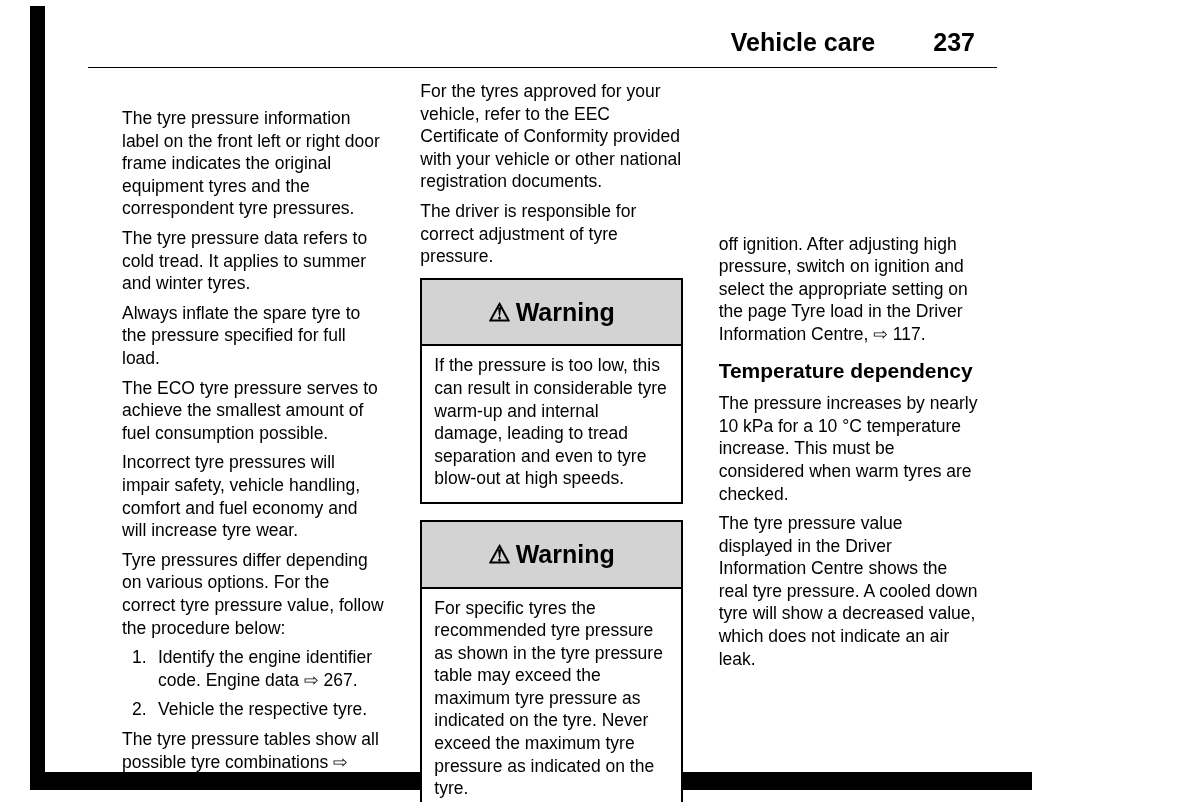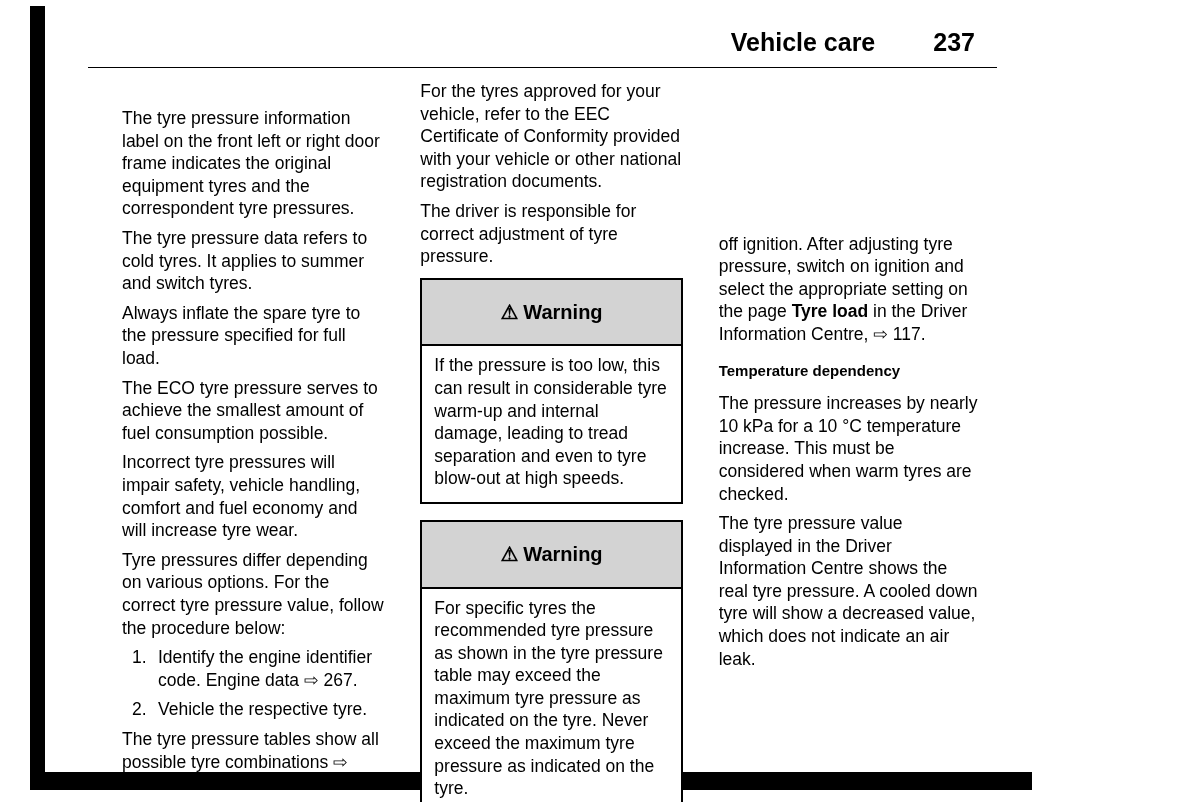--- a/index.html
+++ b/index.html
@@ -93,58 +93,58 @@
   .warning-box {
     border: 2px solid #000000;
     margin: 10px 0 16px 0;
     background: #ffffff;
   }
   .warning-head {
     background: #d3d3d3;
     border-bottom: 2px solid #000000;
     text-align: center;
     font-weight: bold;
-    font-size: 20px;
+    font-size: 25px;
     padding: 21px 0;
   }
   .warning-icon {
     margin-right: 5px;
     font-weight: bold;
   }
   .warning-body {
     padding: 8px 12px 12px 12px;
   }
   .section-heading {
-    font-size: 15px;
+    font-size: 21px;
     font-weight: bold;
     margin: 14px 0 10px 0;
   }
   .inline-bold {
-    font-weight: bold;
+    font-weight: normal;
   }
 </style>
 </head>
 <body>
 
 <div class="page">
 
   <div class="edge-bar-left"></div>
   <div class="edge-bar-bottom"></div>
 
   <div class="header">
     <span>Vehicle care</span>
     <span>237</span>
   </div>
   <div class="header-rule"></div>
 
   <div class="content">
 
     <div class="col">
       <p class="para">The tyre pressure information label on the front left or right door frame indicates the original equipment tyres and the correspondent tyre pressures.</p>
-      <p class="para">The tyre pressure data refers to cold tyres. It applies to summer and switch tyres.</p>
+      <p class="para">The tyre pressure data refers to cold tread. It applies to summer and winter tyres.</p>
       <p class="para">Always inflate the spare tyre to the pressure specified for full load.</p>
       <p class="para">The ECO tyre pressure serves to achieve the smallest amount of fuel consumption possible.</p>
       <p class="para">Incorrect tyre pressures will impair safety, vehicle handling, comfort and fuel economy and will increase tyre wear.</p>
       <p class="para">Tyre pressures differ depending on various options. For the correct tyre pressure value, follow the procedure below:</p>
 
       <div class="list-item">
         <span class="list-marker">1.</span>
         <span class="list-text">Identify the engine identifier code. Engine data ⇨ 267.</span>
       </div>
       <div class="list-item">
@@ -173,21 +173,21 @@
           <span class="warning-icon">⚠</span><span>Warning</span>
         </div>
         <div class="warning-body">For specific tyres the recommended tyre pressure as shown in the tyre pressure table may exceed the maximum tyre pressure as indicated on the tyre. Never exceed the maximum tyre pressure as indicated on the tyre.</div>
       </div>
 
     </div>
 
     <div class="col-divider"></div>
 
     <div class="col">
-      <p class="para"><span>off ignition. After adjusting tyre pressure, switch on ignition and select the appropriate setting on the page </span><span class="inline-bold">Tyre load</span><span> in the Driver Information Centre, ⇨ 117.</span></p>
+      <p class="para"><span>off ignition. After adjusting high pressure, switch on ignition and select the appropriate setting on the page </span><span class="inline-bold">Tyre load</span><span> in the Driver Information Centre, ⇨ 117.</span></p>
 
       <div class="section-heading">Temperature dependency</div>
 
       <p class="para">The pressure increases by nearly 10 kPa for a 10 °C temperature increase. This must be considered when warm tyres are checked.</p>
       <p class="para">The tyre pressure value displayed in the Driver Information Centre shows the real tyre pressure. A cooled down tyre will show a decreased value, which does not indicate an air leak.</p>
     </div>
 
   </div>
 
 </div>

